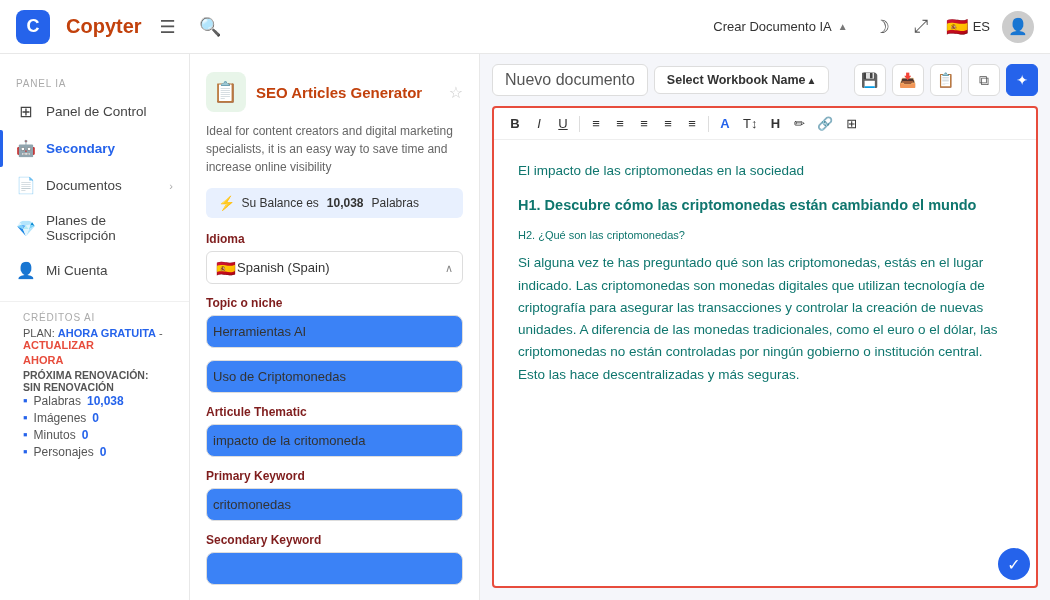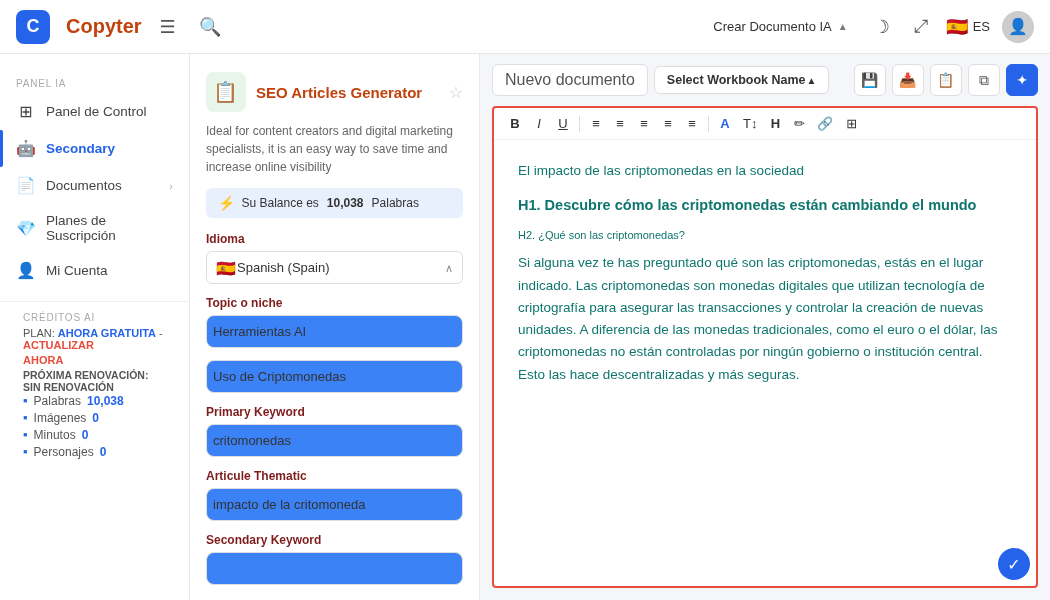--- a/index.html
+++ b/index.html
@@ -382,27 +382,27 @@
     <div class="field-section">
       <div class="field-label">Topic o niche</div>
       <input class="field-input" type="text" value="Herramientas AI" style="">
     </div>
 
     <div class="field-section">
       <input class="field-input" type="text" value="Uso de Criptomonedas" style="">
     </div>
 
     <div class="field-section">
+      <div class="field-label">Articule Thematic</div>
+      <input class="field-input" type="text" value="impacto de la critomoneda" style="">
+    </div>
+
+    <div class="field-section">
       <div class="field-label">Primary Keyword</div>
       <input class="field-input" type="text" value="critomonedas" style="">
-    </div>
-
-    <div class="field-section">
-      <div class="field-label">Articule Thematic</div>
-      <input class="field-input" type="text" value="impacto de la critomoneda" style="">
     </div>
 
     <div class="field-section">
       <div class="field-label">Secondary Keyword</div>
       <input class="field-input" type="text" placeholder="" style="">
     </div>
   </div>
 
   <div class="editor-panel-wrapper">
     <div class="editor-panel">

